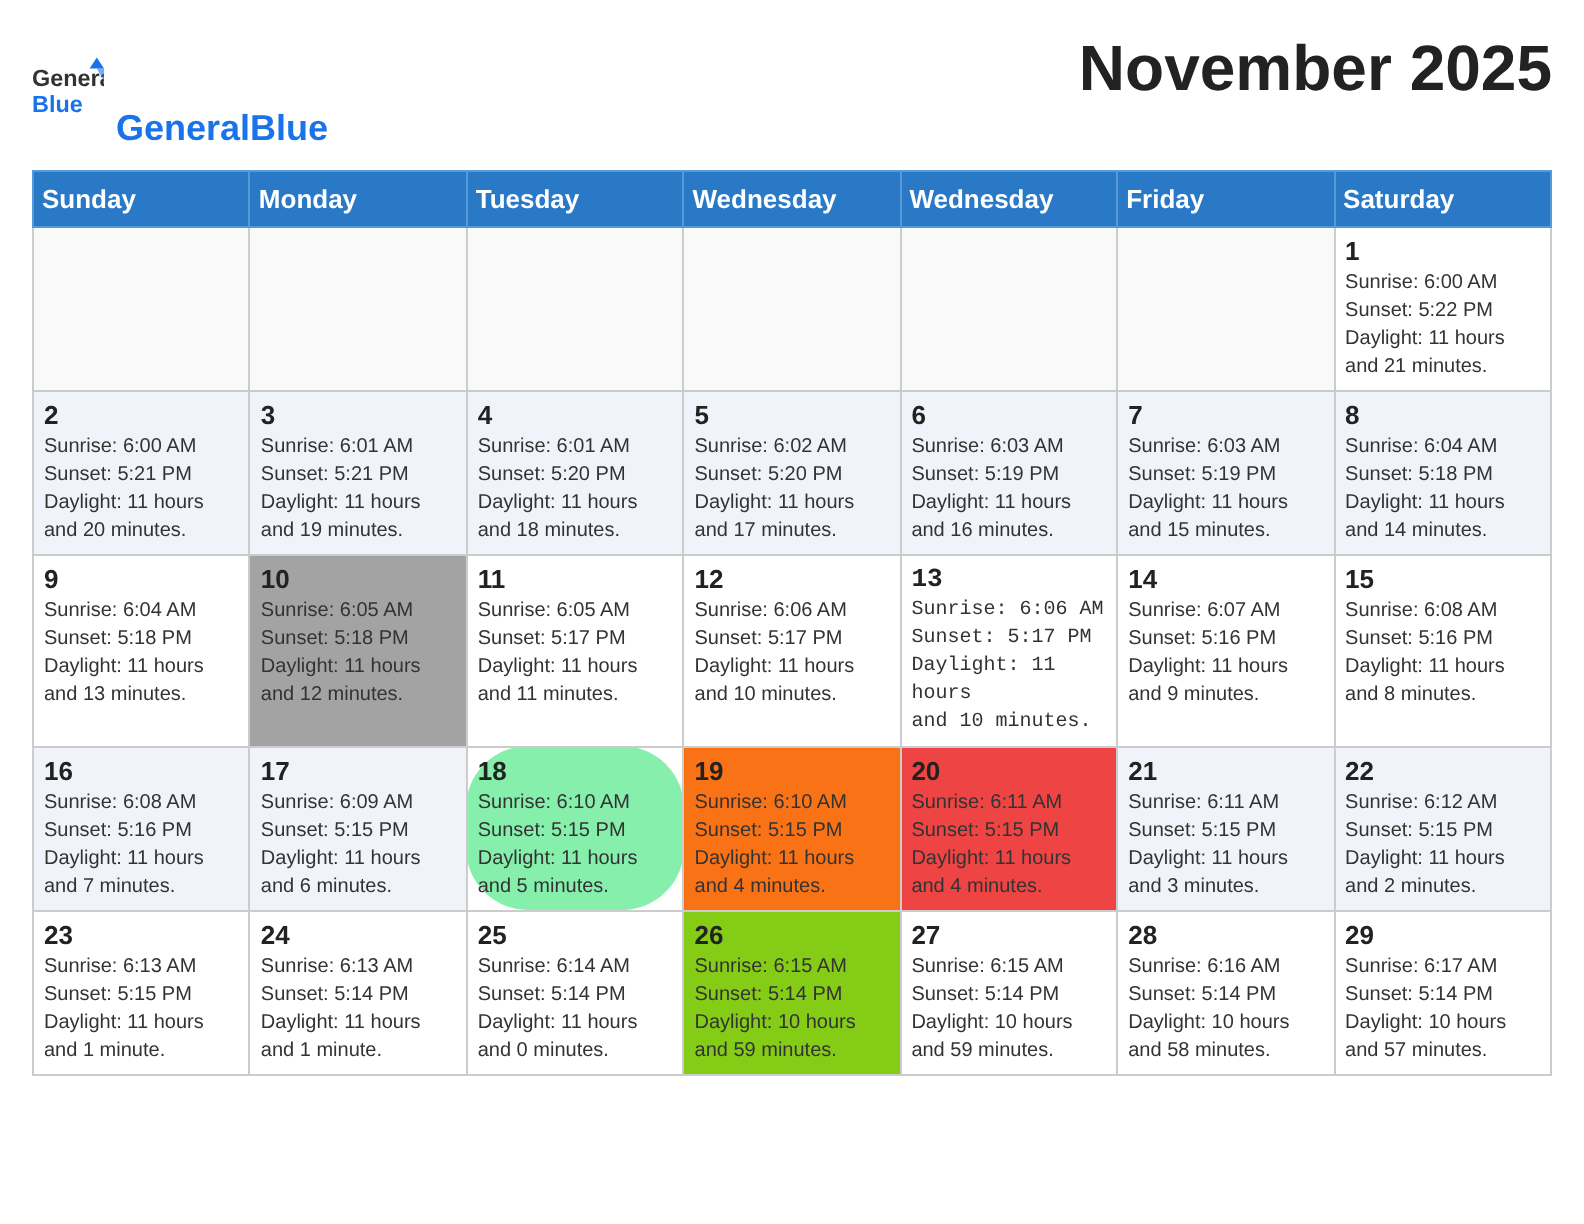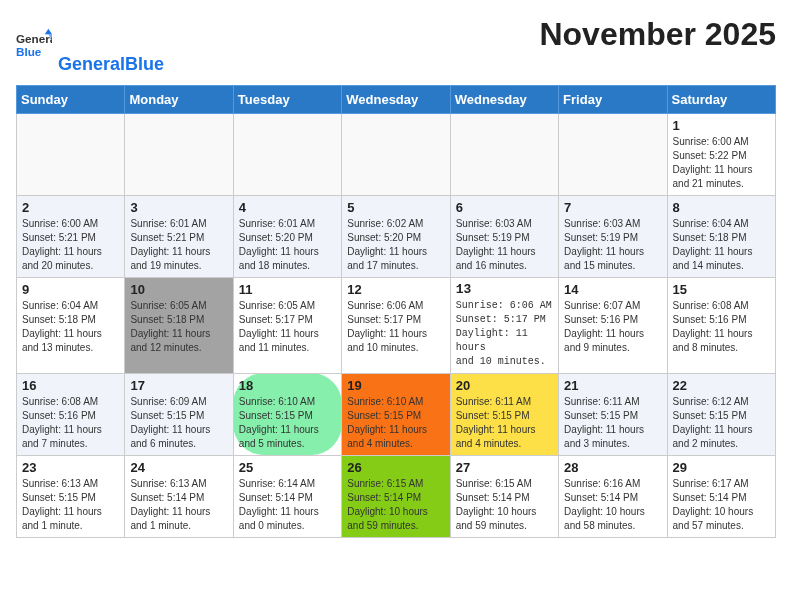--- a/index.html
+++ b/index.html
@@ -260,21 +260,21 @@
 Daylight: 11 hours
 and 5 minutes.</div>
         </td>
         <td style="background: #f97316;">
           <span class="day-number">19</span>
           <div class="day-info" style="white-space: pre-line;">Sunrise: 6:10 AM
 Sunset: 5:15 PM
 Daylight: 11 hours
 and 4 minutes.</div>
         </td>
-        <td style="background: #fde047;">
+        <td style="background: #ef4444;">
           <span class="day-number">20</span>
           <div class="day-info" style="white-space: pre-line;">Sunrise: 6:11 AM
 Sunset: 5:15 PM
 Daylight: 11 hours
 and 4 minutes.</div>
         </td>
         <td style="background: rgb(240, 244, 250);">
           <span class="day-number">21</span>
           <div class="day-info" style="white-space: pre-line;">Sunrise: 6:11 AM
 Sunset: 5:15 PM

